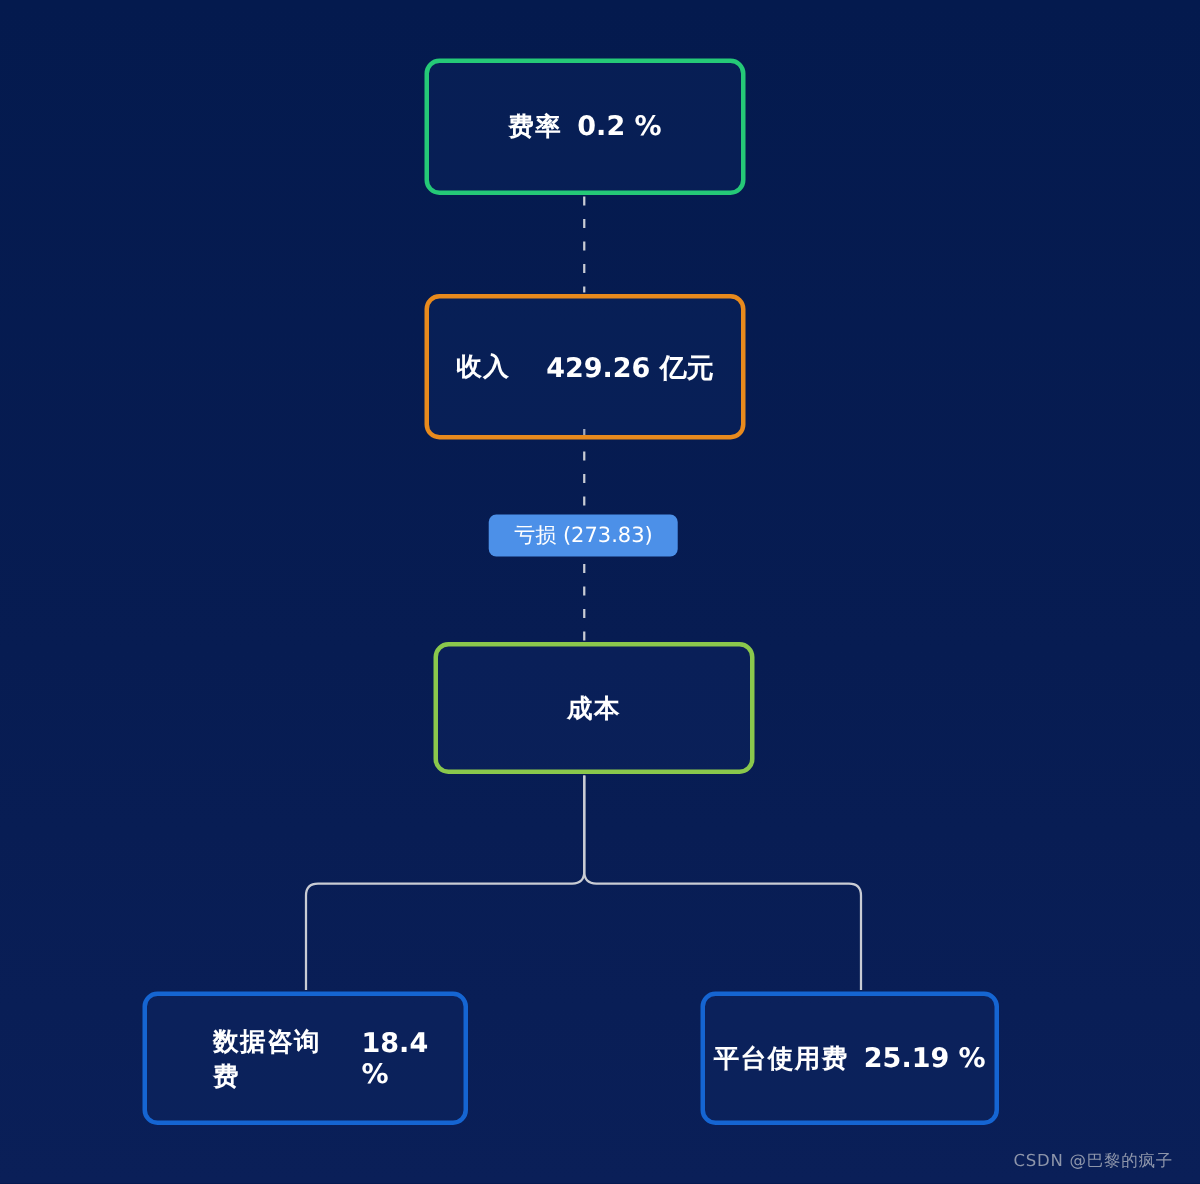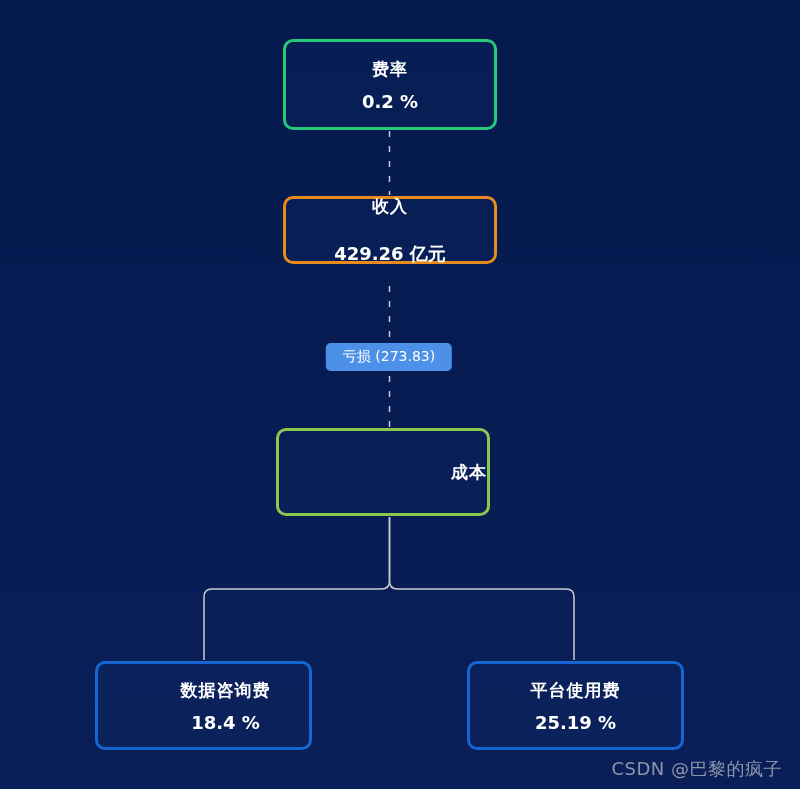--- a/index.html
+++ b/index.html
@@ -25,21 +25,21 @@
     stroke-width: 1.5;
     stroke-dasharray: 6 9;
   }
   .edge-solid {
     fill: none;
     stroke-width: 1.5;
   }
   .node {
     position: absolute;
     display: flex;
-    flex-direction: column;
+    flex-direction: row;
     align-items: center;
     justify-content: center;
     gap: 10px;
     border: 3px solid #ffffff;
     border-radius: 10px;
     background: rgba(16, 45, 110, 0.22);
     color: #ffffff;
     cursor: pointer;
   }
   .node-label {
@@ -47,45 +47,45 @@
     font-weight: 600;
     letter-spacing: 1px;
     color: #ffffff;
   }
   .node-value {
     font-size: 18px;
     font-weight: 600;
     color: #ffffff;
   }
   .n0 { left: 283px; top: 39px;  width: 214px; height: 91px; }
-  .n1 { left: 283px; top: 196px; width: 214px; height: 68px; gap: 24px; }
-  .n2 { left: 276px; top: 428px; width: 214px; height: 88px; align-items: flex-end; }
+  .n1 { left: 283px; top: 196px; width: 214px; height: 97px; gap: 24px; }
+  .n2 { left: 289px; top: 428px; width: 214px; height: 88px; }
   .n3 { left: 95px;  top: 661px; width: 217px; height: 89px; padding-left: 44px; }
-  .n4 { left: 467px; top: 661px; width: 217px; height: 89px; }
+  .n4 { left: 467px; top: 661px; width: 199px; height: 89px; }
   #edge-label {
     position: absolute;
     left: 389px;
     top: 343px;
     transform: translateX(-50%);
     height: 28px;
     display: flex;
     align-items: center;
     padding: 0 17px;
     border-radius: 5px;
     background: #4c90e8;
     color: #ffffff;
     font-size: 14px;
     font-weight: 500;
     white-space: nowrap;
   }
   #watermark {
     position: absolute;
     right: 18px;
     bottom: 8px;
-    font-size: 18px;
+    font-size: 11px;
     color: #8d95aa;
     letter-spacing: 0.5px;
   }
 </style>
 </head>
 <body>
 
 <div id="canvas">
 
   <svg id="connector-layer" width="800" height="789" viewBox="0 0 800 789">

